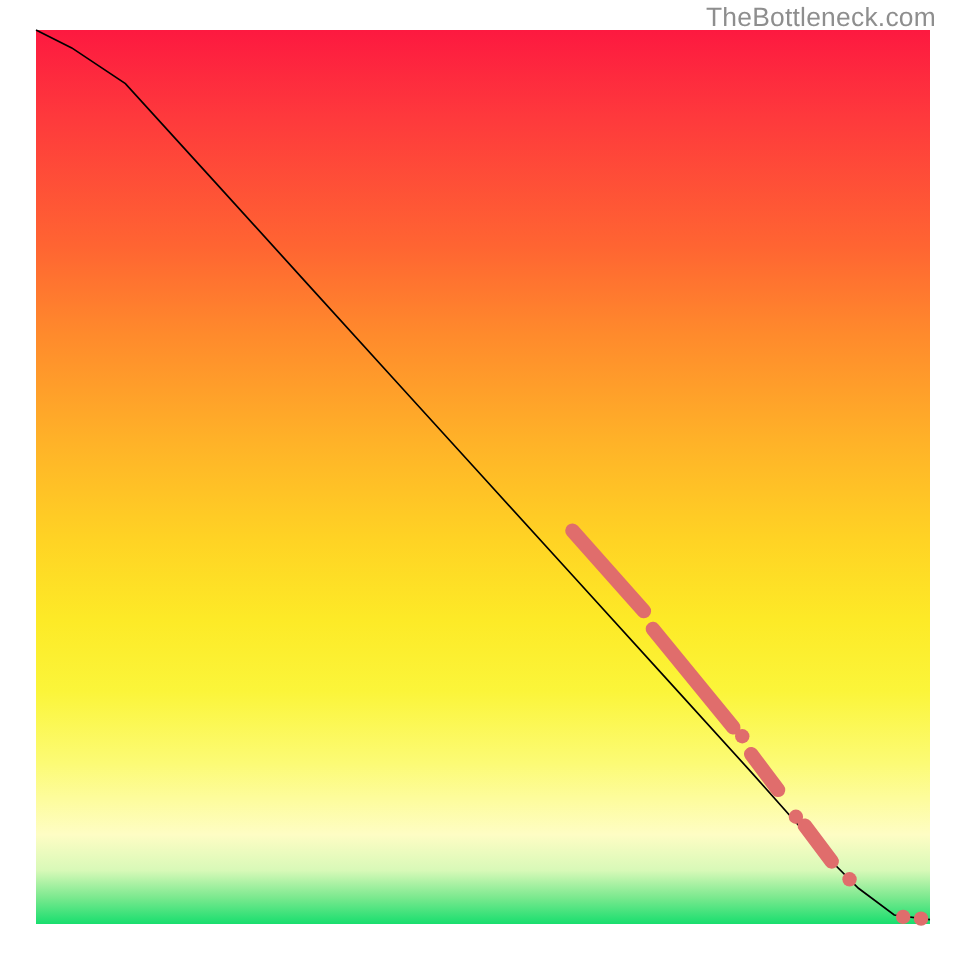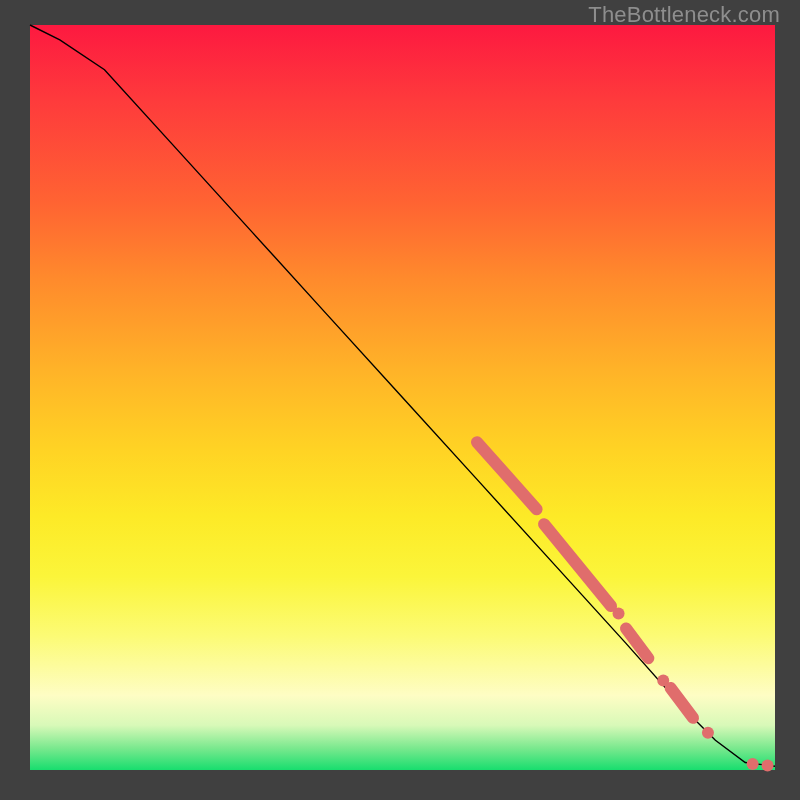--- a/index.html
+++ b/index.html
@@ -8,21 +8,21 @@
     background: #000;
     width: 800px;
     height: 800px;
     overflow: hidden;
     font-family: Arial, Helvetica, sans-serif;
   }
   .stage {
     position: relative;
     width: 800px;
     height: 800px;
-    background: #404040;
+    background: #ffffff;
     text-decoration: underline;
   }
   .watermark {
     position: absolute;
     top: 2px;
     right: 20px;
     color: #8e8e8e;
     font-size: 22px;
     font-weight: 500;
     letter-spacing: 0.2px;

